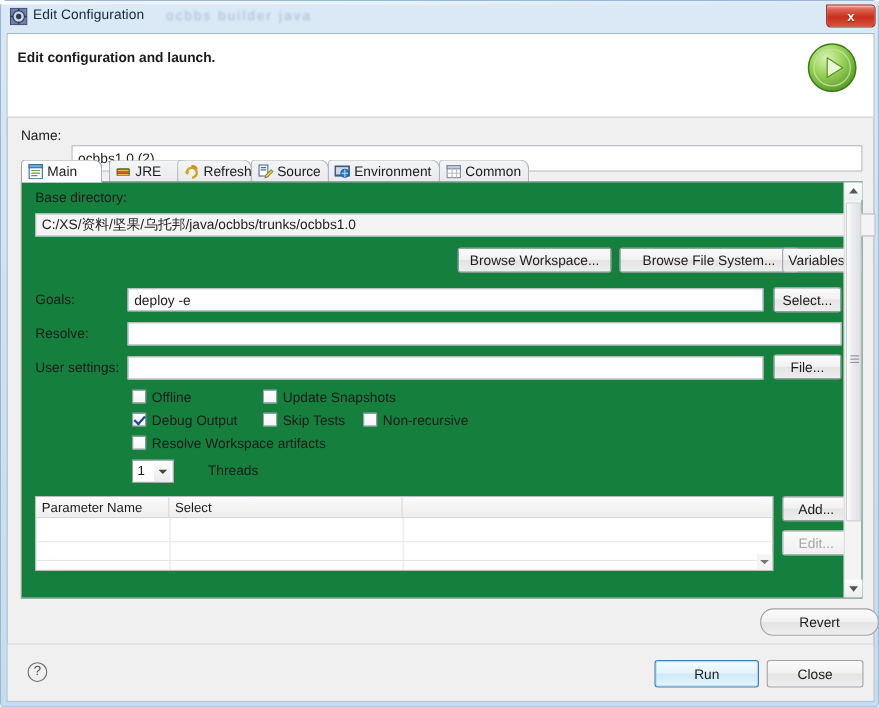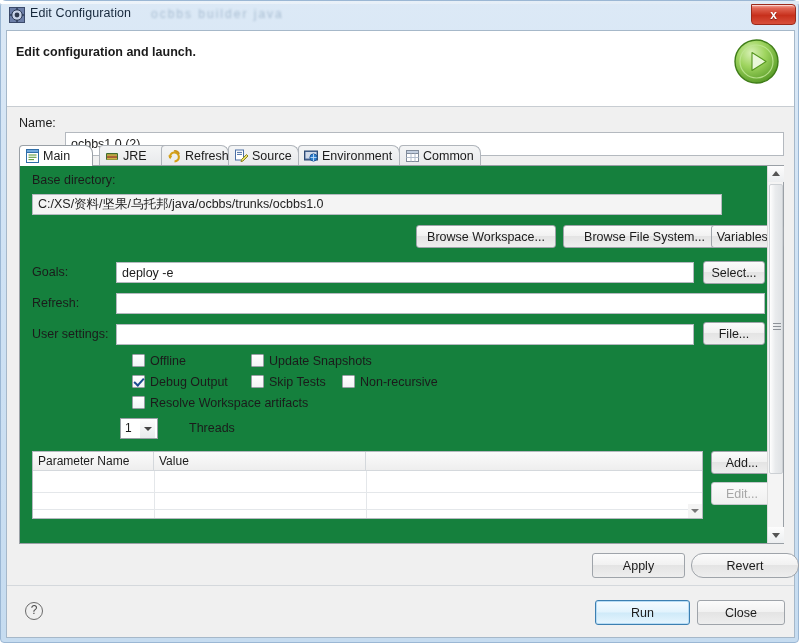--- a/index.html
+++ b/index.html
@@ -217,21 +217,21 @@
     padding: 0;
   }
   .btn:disabled, .btn.disabled {
     color: #a6a6a6;
     border-color: #c2c6ca;
     background: linear-gradient(180deg,#fafafa,#f0f0f0);
     cursor: default;
   }
 
   
-  .cbrow { position: absolute; font-size: 12.5px; color: #1b1b1b; margin-left: 12px; }
+  .cbrow { position: absolute; font-size: 12.5px; color: #1b1b1b; }
   .cbox {
     display: inline-block;
     width: 13px; height: 13px;
     border: 1px solid #9aa0a6;
     background: linear-gradient(180deg,#ffffff,#f2f4f6);
     vertical-align: -2px;
     margin-right: 5px;
     position: relative;
     border-radius: 1px;
     cursor: pointer;
@@ -453,31 +453,31 @@
             </svg>
           </span><span>Common</span>
         </div>
       </div>
 
       <div class="tabbody">
 
         <div class="content">
 
           <span class="lbl" style="left:12px; top:7px;">Base directory:</span>
-          <input class="tinput readonly" style="left: 12px; top: 28px; width: 690px;" type="text" value="C:/XS/资料/坚果/乌托邦/java/ocbbs/trunks/ocbbs1.0">
+          <input class="tinput readonly" style="left: 12px; top: 28px; width: 764px;" type="text" value="C:/XS/资料/坚果/乌托邦/java/ocbbs/trunks/ocbbs1.0">
 
           <button class="btn" style="left:396px; top:59px; width:140px;">Browse Workspace...</button>
           <button class="btn" style="left:543px; top:59px; width:163px;">Browse File System...</button>
           <button class="btn" style="left:691px; top:59px; width:73px;">Variables...</button>
 
           <span class="lbl" style="left:12px; top:99px;">Goals:</span>
           <input class="tinput" style="left: 96px; top: 96px; width: 578px;" type="text" value="deploy -e">
           <button class="btn" style="left:683px; top:95px; width:62px;">Select...</button>
 
-          <span class="lbl" style="left:12px; top:130px;">Refresh:</span>
+          <span class="lbl" style="left:12px; top:130px;">Resolve:</span>
           <input class="tinput" style="left: 96px; top: 127px; width: 649px;" type="text" value="">
 
           <span class="lbl" style="left:12px; top:161px;">User settings:</span>
           <input class="tinput" style="left: 96px; top: 158px; width: 578px;" type="text" value="">
           <button class="btn" style="left:683px; top:156px; width:62px;">File...</button>
 
           <div class="cbrow" style="left:100px; top:188px;">
             <span class="cbox"></span><span>Offline</span>
           </div>
           <div class="cbrow" style="left:219px; top:188px;">
@@ -500,21 +500,21 @@
 
           <div class="combo" style="left:100px; top:252px;">
             <span>1</span>
             <span class="arrow"></span>
           </div>
           <span class="lbl" style="left:146px; top:255px;margin-left:23px;">Threads</span>
 
           <div class="ptable" style="left:12px; top:285px; width:671px; height:68px;">
             <div class="pt-head">
               <span class="pt-th" style="left:0px; width:121px;">Parameter Name</span>
-              <span class="pt-th" style="left:121px; width:212px;">Value</span>
+              <span class="pt-th" style="left:121px; width:212px;">Select</span>
               <span class="pt-th" style="left:333px; width:336px; border-right:none;"></span>
             </div>
             <div class="pt-col-sep" style="left:121px;"></div>
             <div class="pt-col-sep" style="left:333px;"></div>
             <div class="pt-row-sep" style="top:40px;"></div>
             <div class="pt-row-sep" style="top:57px;"></div>
             <div class="pt-scroll"></div>
           </div>
 
           <button class="btn" style="left:691px; top:285px; width:62px;">Add...</button>
@@ -531,21 +531,20 @@
                 <i></i>
             </span>
           </div>
           <div class="vs-arrow down"></div>
         </div>
 
       </div>
     </div>
 
     <div class="applystrip">
-      <button class="btn" style="left:585px; top:4px; width:93px; height:25px;">Apply</button>
       <button class="btn" style="left:684px; top:4px; width:108px; height:25px;border-radius:12px;">Revert</button>
     </div>
 
     <div class="bottombar">
       <div class="help-icon">?</div>
       <button class="btn btn-default" style="left:588px; top:14px; width:95px; height:25px;">Run</button>
       <button class="btn" style="left:690px; top:14px; width:88px; height:25px;">Close</button>
     </div>
 
   </div>

